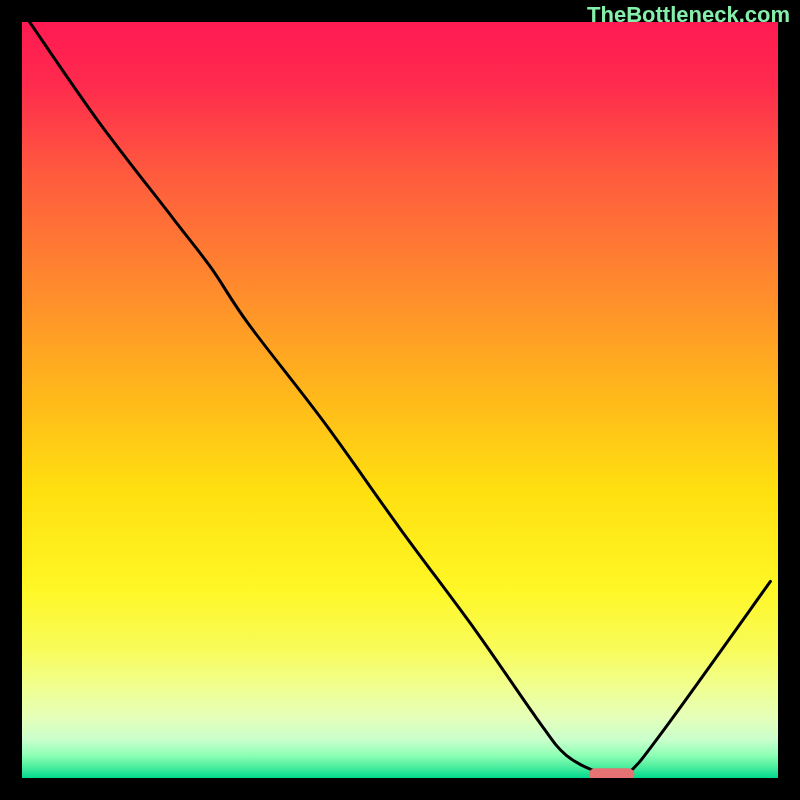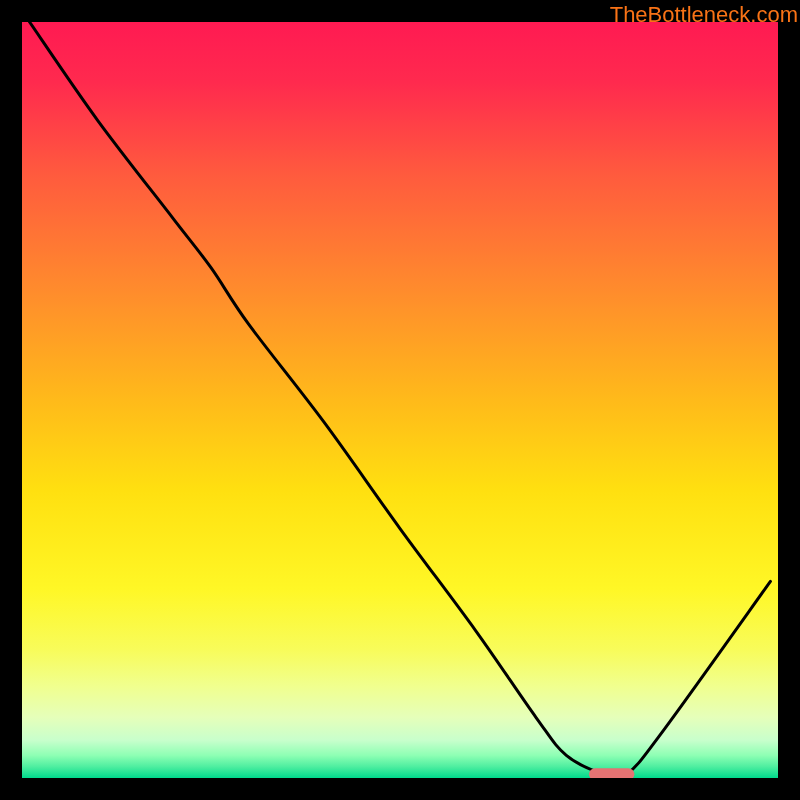--- a/index.html
+++ b/index.html
@@ -12,25 +12,25 @@
   }
   .container {
     position: relative;
     width: 800px;
     height: 800px;
     background: #000000;
   }
   .watermark {
     position: absolute;
     top: 2px;
-    right: 2px;
+    right: 10px;
     font-family: Arial, Helvetica, sans-serif;
     font-size: 22px;
-    font-weight: 400;
-    color: #f97316;
+    font-weight: 700;
+    color: #86efac;
     z-index: 20;
   }
   .plot-wrap {
     position: absolute;
     left: 22px;
     top: 22px;
     width: 756px;
     height: 756px;
   }
   svg {

